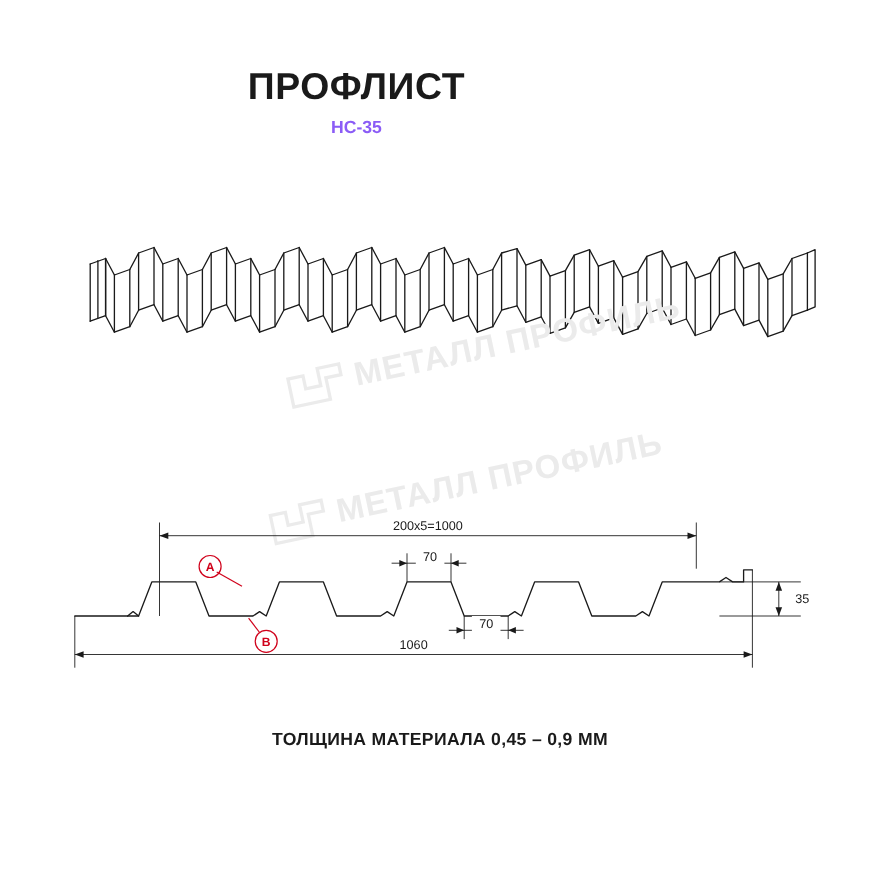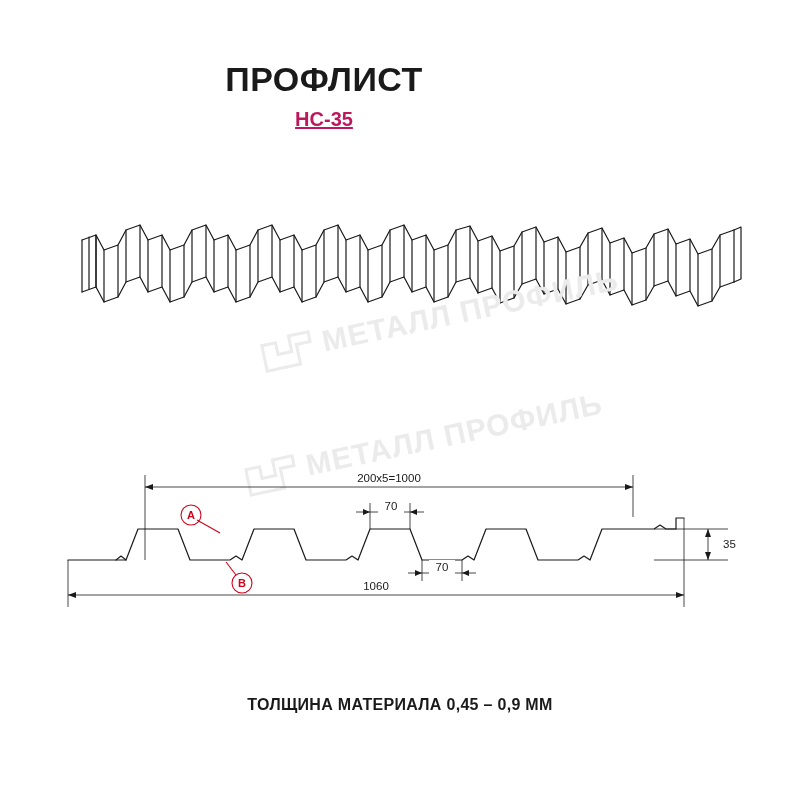--- a/index.html
+++ b/index.html
@@ -26,24 +26,23 @@
   }
   .title {
     font-size: 34px;
     font-weight: bold;
     letter-spacing: 0.5px;
     line-height: 1.05;
     color: #1a1a1a;
   }
   .subtitle {
     margin-top: 10px;
-    font-size: 20px;
+    font-size: 16px;
     font-weight: bold;
-    color: #be185d;
-    text-decoration: underline;
+    color: #8b5cf6;
   }
 
   
   .iso-wrap {
     position: absolute;
     top: 196px;
     left: 60px;
     width: 690px;
     height: 140px;
   }
@@ -80,21 +79,21 @@
     position: absolute;
     top: 455px;
     left: 60px;
     width: 690px;
     height: 180px;
   }
 
   
   .footer {
     position: absolute;
-    top: 696px;
+    top: 664px;
     left: 0;
     width: 800px;
     text-align: center;
   }
   .footer-text {
     font-size: 16px;
     font-weight: bold;
     letter-spacing: 0.3px;
     color: #1a1a1a;
   }

